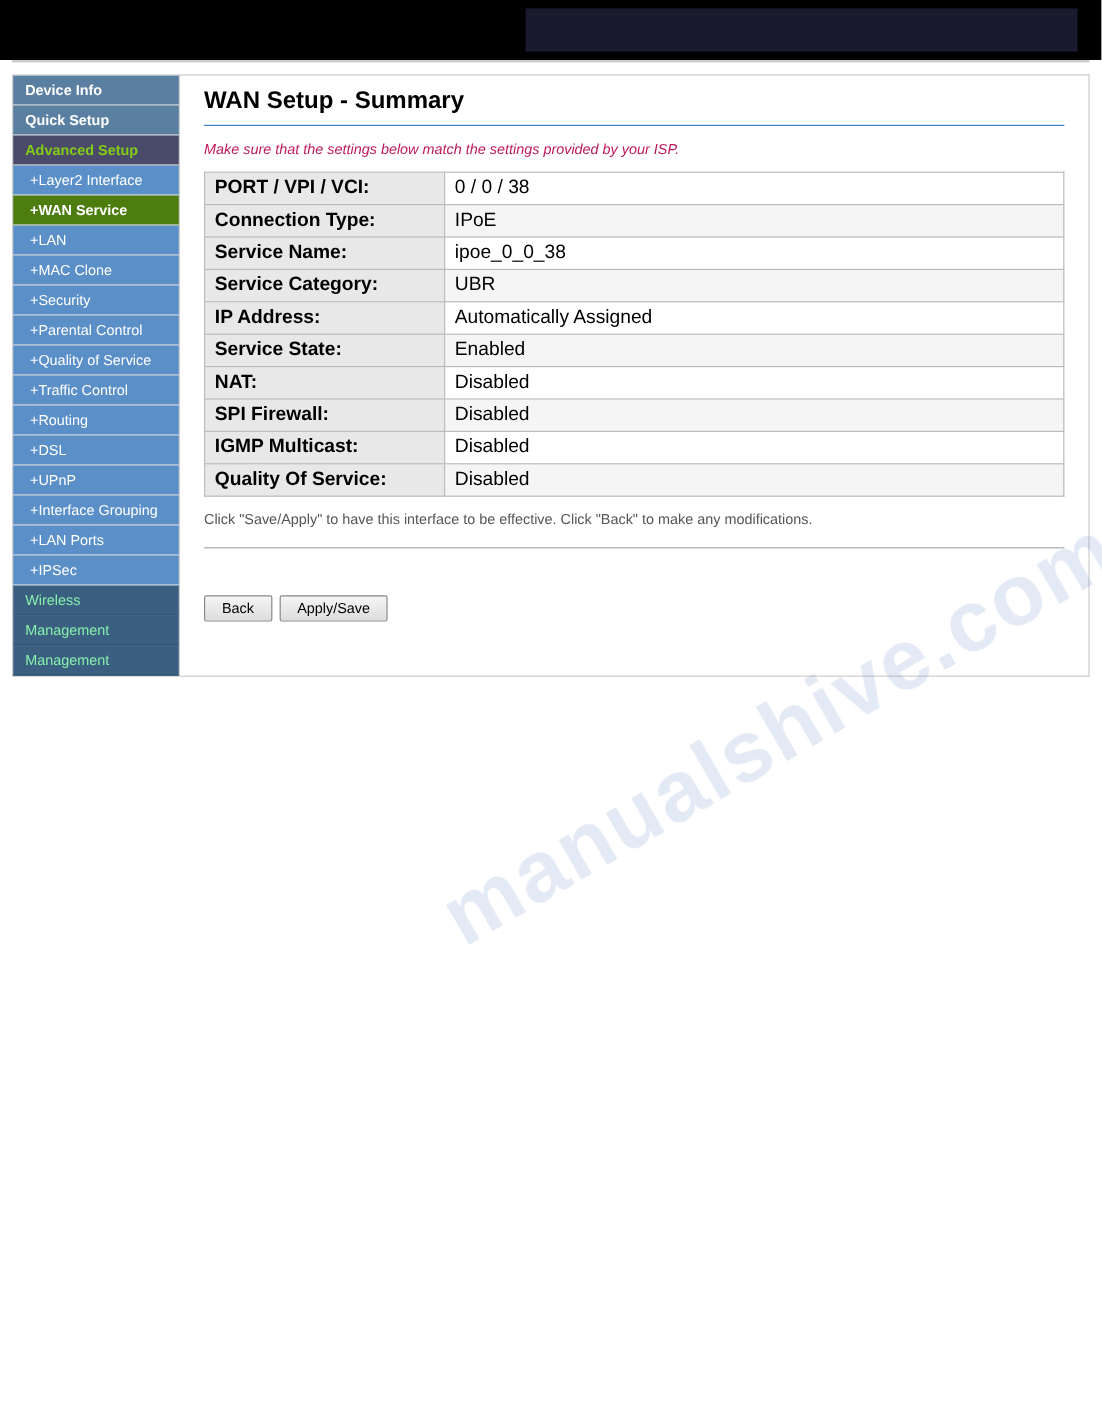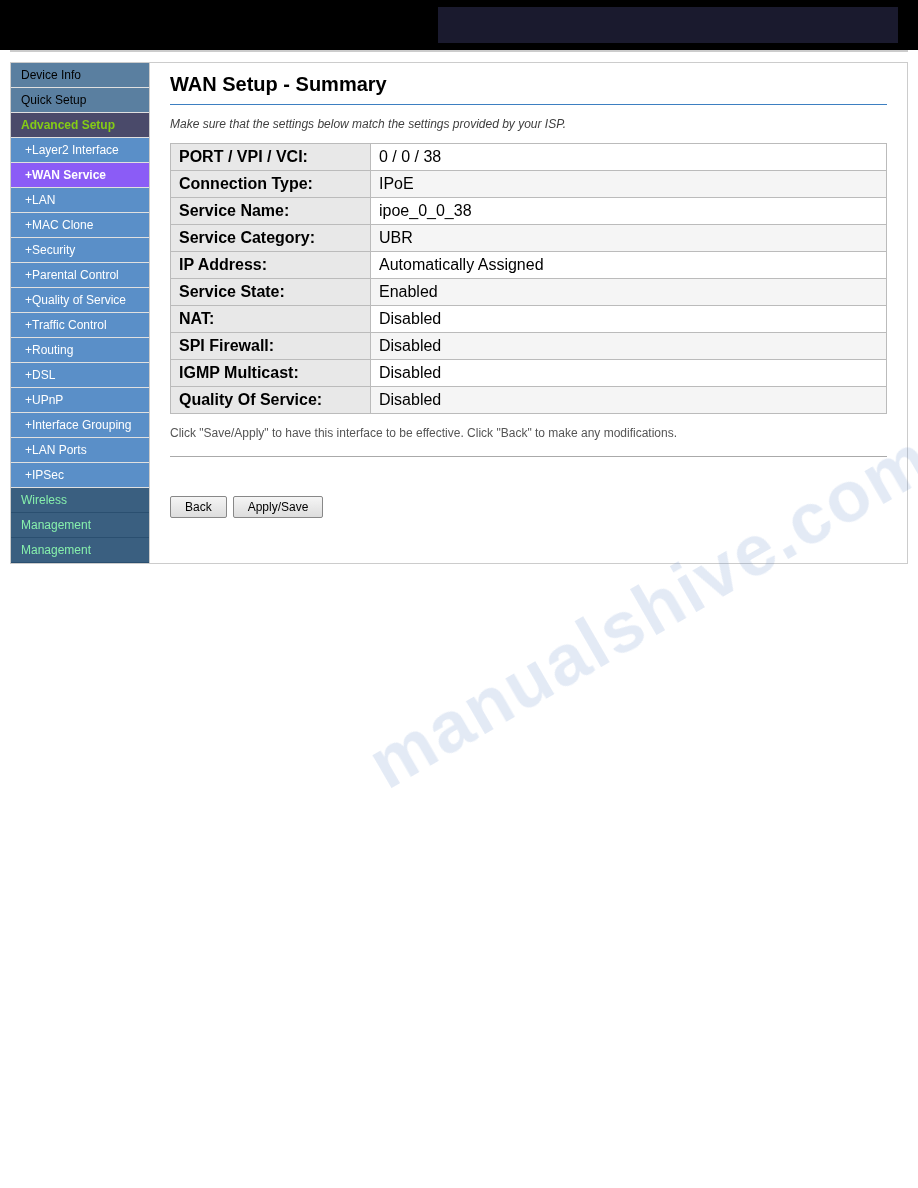--- a/index.html
+++ b/index.html
@@ -69,28 +69,29 @@
       font-weight: bold;
     }
 
     .sidebar-item.sub-item {
       padding-left: 14px;
       background: #5a8fc8;
       color: #fff;
     }
 
     .sidebar-item.sub-item.active {
-      background: #8b5cf6;
+      background: #4d7c0f;
       color: #fff;
       font-weight: bold;
     }
 
     .sidebar-item.plain {
       background: #5a7fa0;
-      color: #000000;
+      color: #ffffff;
+      font-weight: bold;
     }
 
     .sidebar-separator {
       background: #3a5f80;
       color: #86efac;
       padding: 5px 10px;
       font-size: 12px;
       border-bottom: 1px solid #2a4f70;
       cursor: default;
     }
@@ -112,21 +113,21 @@
     }
 
     .title-divider {
       border: none;
       border-top: 1px solid #3d7fc1;
       margin-bottom: 12px;
     }
 
     .notice-text {
       font-size: 12px;
-      color: #404040;
+      color: #be185d;
       margin-bottom: 12px;
       font-style: italic;
     }
 
     
     .summary-table {
       width: 100%;
       border-collapse: collapse;
       margin-bottom: 12px;
       font-size: 16px;

